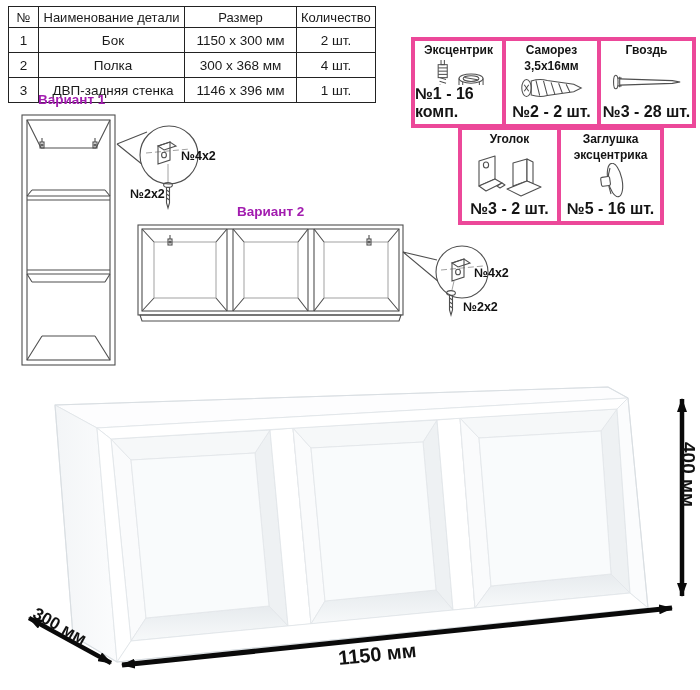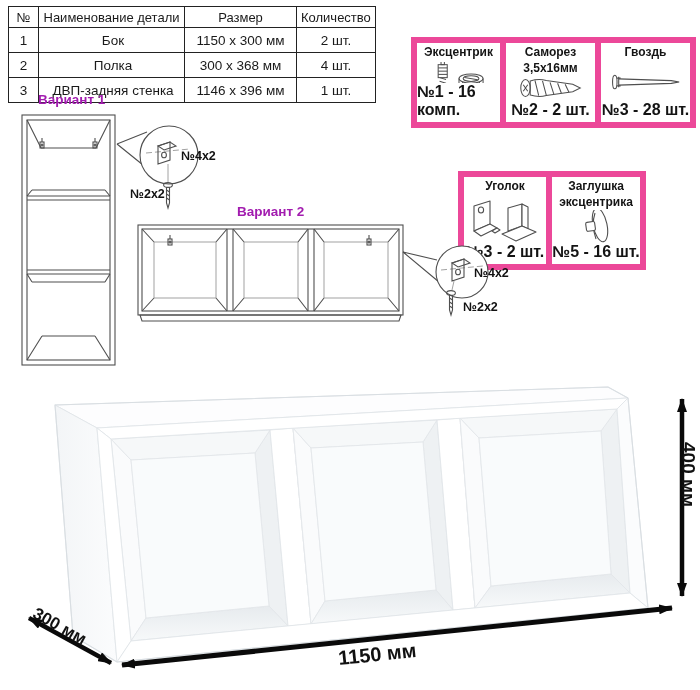--- a/index.html
+++ b/index.html
@@ -14,26 +14,26 @@
     padding:0 4px;white-space:nowrap;overflow:hidden;
   }
   table.parts th{height:20px;text-align:center;font-size:13px;}
   table.parts td{height:24px;text-align:center;}
   table.parts td.nm{text-align:center;padding-left:7px;}
   
   .hw-row{position:absolute;display:flex;}
   .hw-row1{left:411px;top:37px;}
   .hw-row2{left:458px;top:126px;}
   .hw-cell{
-    box-sizing:border-box;border:6px solid #ec4899;background:#fff;
+    box-sizing:border-box;border:4px solid #ec4899;background:#fff;
     display:flex;flex-direction:column;align-items:center;
   }
   .hw-cell + .hw-cell{border-left:none;}
   .hw-row1 .hw-cell{width:95px;height:91px;}
-  .hw-row2 .hw-cell{width:94px;height:99px;margin-top:45px;}
+  .hw-row2 .hw-cell{width:103px;height:99px;}
   .hw-title{font-weight:bold;font-size:12px;line-height:1.12;text-align:center;margin-top:3px;}
   .hw-icon{flex:1;display:flex;align-items:center;justify-content:center;overflow:hidden;}
   .hw-qty{font-weight:bold;font-size:16px;margin-bottom:3px;}
   
   .vlabel{position:absolute;font-weight:bold;font-size:13.5px;color:#a21caf;}
   .v1l{left:38px;top:92px;}
   .v2l{left:237px;top:204px;text-align:center;}
   
   svg{display:block;}
   .draw{position:absolute;}

